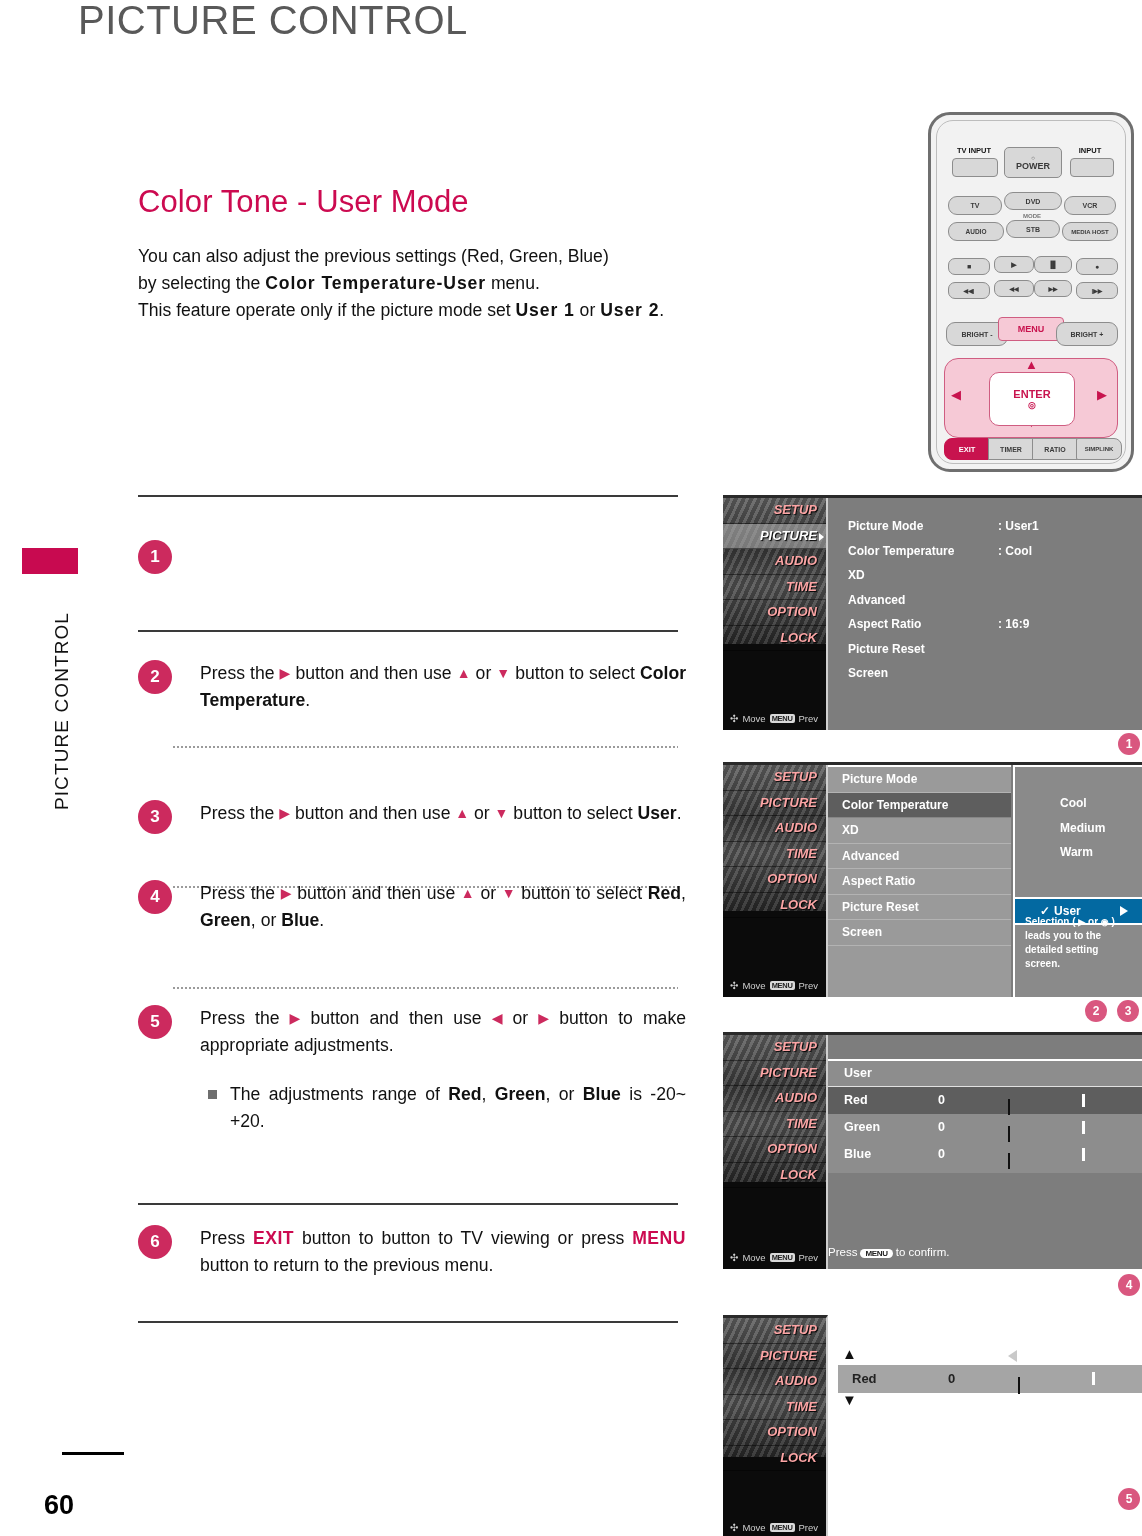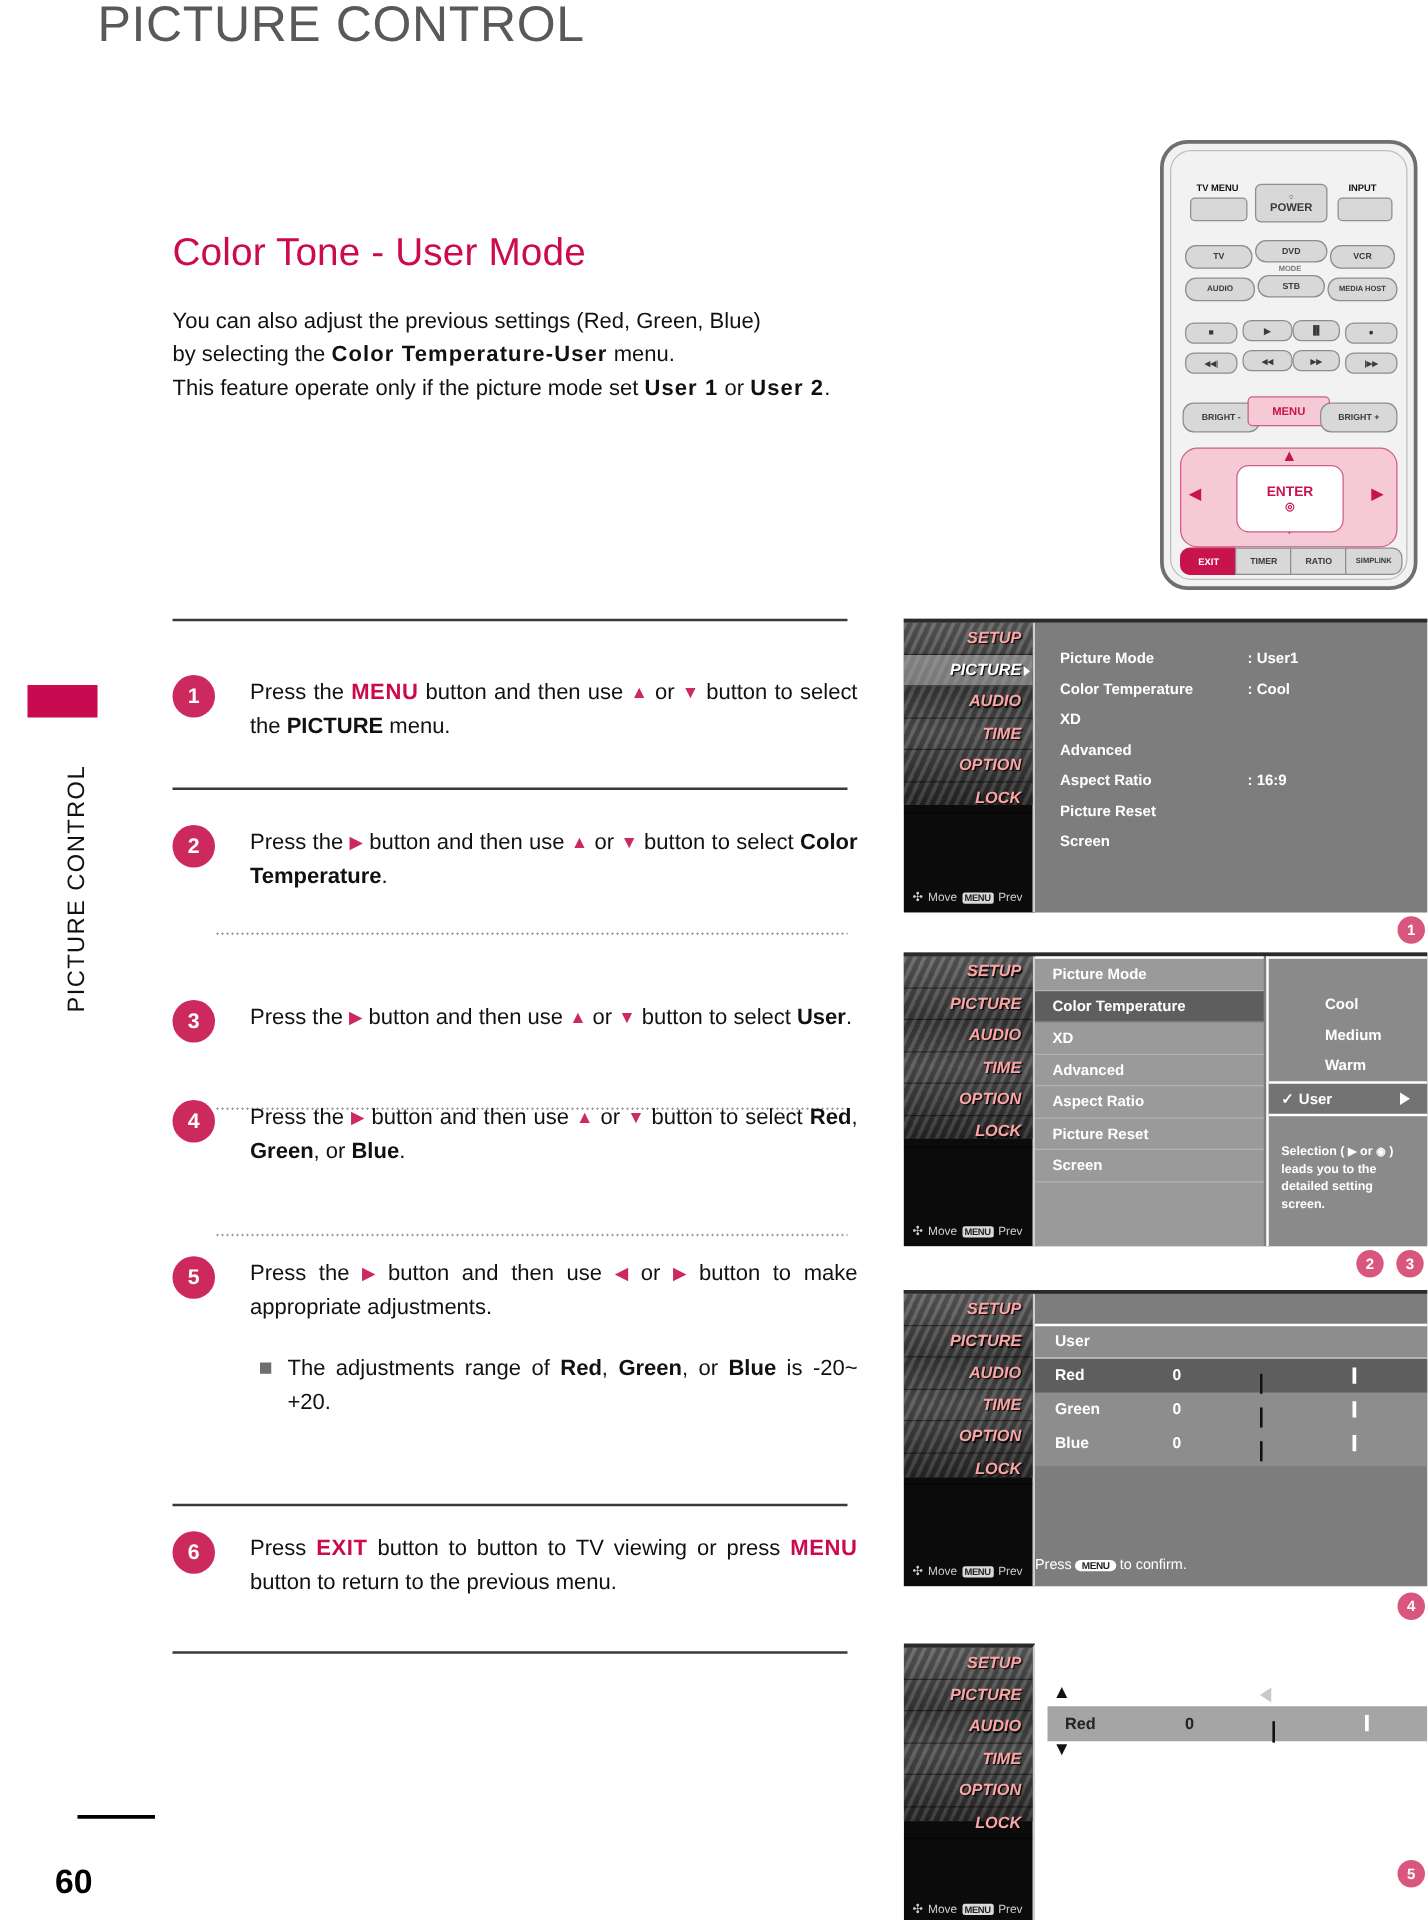--- a/index.html
+++ b/index.html
@@ -126,21 +126,21 @@
   .col-mid .r{
     height:24.5px;line-height:24.5px;font-weight:bold;font-size:12px;padding-left:14px;
     border-bottom:1px solid rgba(255,255,255,.25);
   }
   .col-mid .r.sel{background:#5e5e5e;}
   .col-right{position:absolute;left:290px;top:0;right:0;bottom:0;background:#8a8a8a;border-top:2px solid #fff;border-left:2px solid #fff;}
   .col-right .opt{
     height:24.5px;line-height:24.5px;font-weight:bold;font-size:12px;padding-left:45px;
     position:relative;
   }
-  .col-right .opt.sel{background:#737373;padding-left:10px;border-top:2px solid #fff;border-bottom:2px solid #fff;}
+  .col-right .opt.sel{background:#0369a1;padding-left:25px;border-top:2px solid #fff;border-bottom:2px solid #fff;margin-top:32px;}
   .col-right .opt .chk{margin-right:4px;}
   .col-right .opt .arr{position:absolute;right:14px;top:7px;
     border-left:8px solid #fff;border-top:5px solid transparent;border-bottom:5px solid transparent;}
   .col-right .hint{
     position:absolute;left:10px;bottom:26px;right:8px;
     font-size:10px;font-weight:bold;line-height:14px;color:#fff;
   }
   .col-right .hint .gl{font-size:9px;}
 
   
@@ -237,21 +237,20 @@
   <div class="rule" style="left:138px;top:495px;width:540px;"></div>
   <div class="rule" style="left:138px;top:630px;width:540px;"></div>
   <div class="dots" style="left:172px;top:746px;width:506px;"></div>
   <div class="dots" style="left:172px;top:886px;width:506px;"></div>
   <div class="dots" style="left:172px;top:987px;width:506px;"></div>
   <div class="rule" style="left:138px;top:1203px;width:540px;"></div>
   <div class="rule" style="left:138px;top:1321px;width:540px;"></div>
 
   <div class="step" style="top:540px;">
     <div class="badge">1</div>
-    <div class="body"><span>Press the </span><span class="pink">MENU</span><span> button and then use </span><span class="tri">▲</span><span> or </span><span class="tri">▼</span><span> button to select the </span><b>PICTURE</b><span> menu.</span></div>
   </div>
 
   <div class="step" style="top:660px;">
     <div class="badge">2</div>
     <div class="body"><span>Press the </span><span class="tri">▶</span><span> button and then use </span><span class="tri">▲</span><span> or </span><span class="tri">▼</span><span> button to select </span><b class="sp">Color Temperature</b><span>.</span></div>
   </div>
 
   <div class="step" style="top:800px;">
     <div class="badge">3</div>
     <div class="body"><span>Press the </span><span class="tri">▶</span><span> button and then use </span><span class="tri">▲</span><span> or </span><span class="tri">▼</span><span> button to select </span><b class="sp">User</b><span>.</span></div>
@@ -421,21 +420,21 @@
         <span class="num">0</span>
         <span class="bar"><span class="bar-in"><span class="knob" style="left: 50%;"></span></span></span>
       </div>
     </div>
   </div>
   <div class="marker" style="left:1118px;top:1488px;">5</div>
 
   <div class="remote">
     <div class="rbody"></div>
 
-    <div class="rk lbl" style="left:22px;top:32px;width:48px;height:12px;">TV MENU</div>
+    <div class="rk lbl" style="left:22px;top:32px;width:48px;height:12px;">TV INPUT</div>
     <div class="rk" style="left:24px;top:46px;width:44px;height:17px;border-radius:4px;"></div>
 
     <div class="rk" style="left:76px;top:35px;width:56px;height:29px;border-radius:5px;flex-direction:column;">
       <span style="font-size:6px;">○</span>
       <span style="font-size:9px;">POWER</span>
     </div>
 
     <div class="rk lbl" style="left:140px;top:32px;width:44px;height:12px;text-align:right;">INPUT</div>
     <div class="rk" style="left:142px;top:46px;width:42px;height:17px;border-radius:4px;"></div>
 

